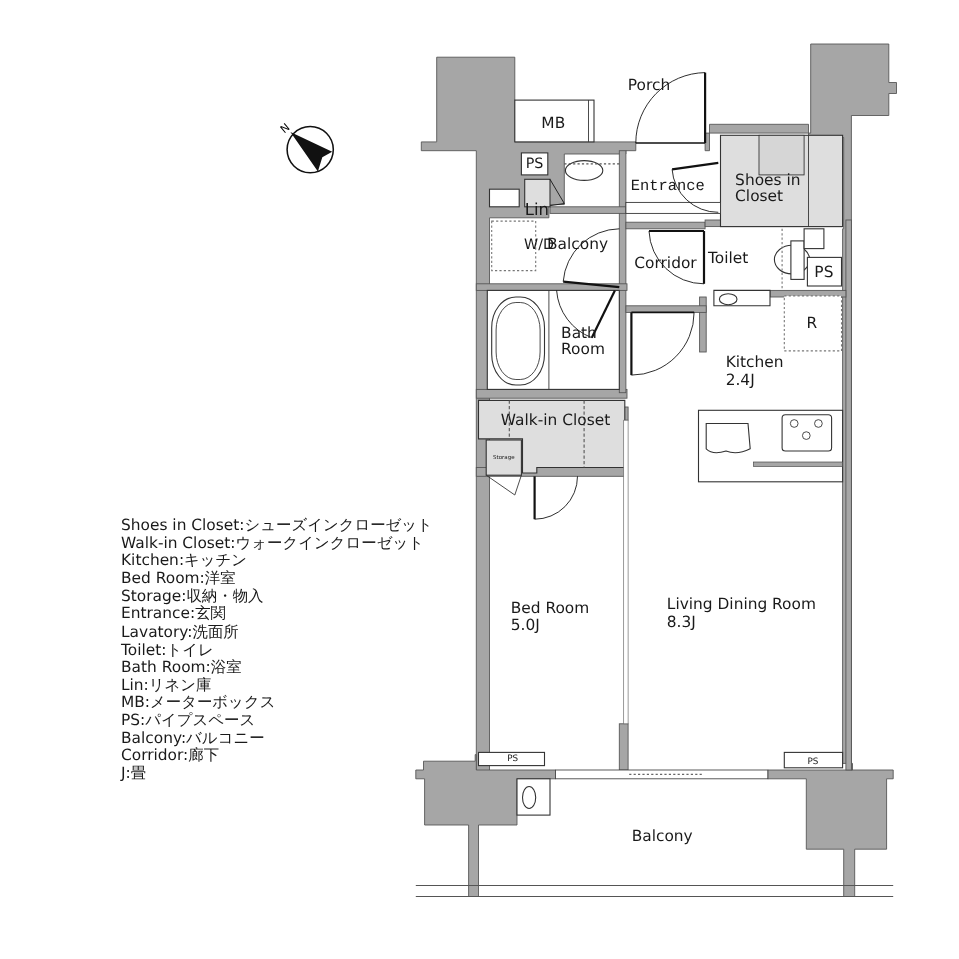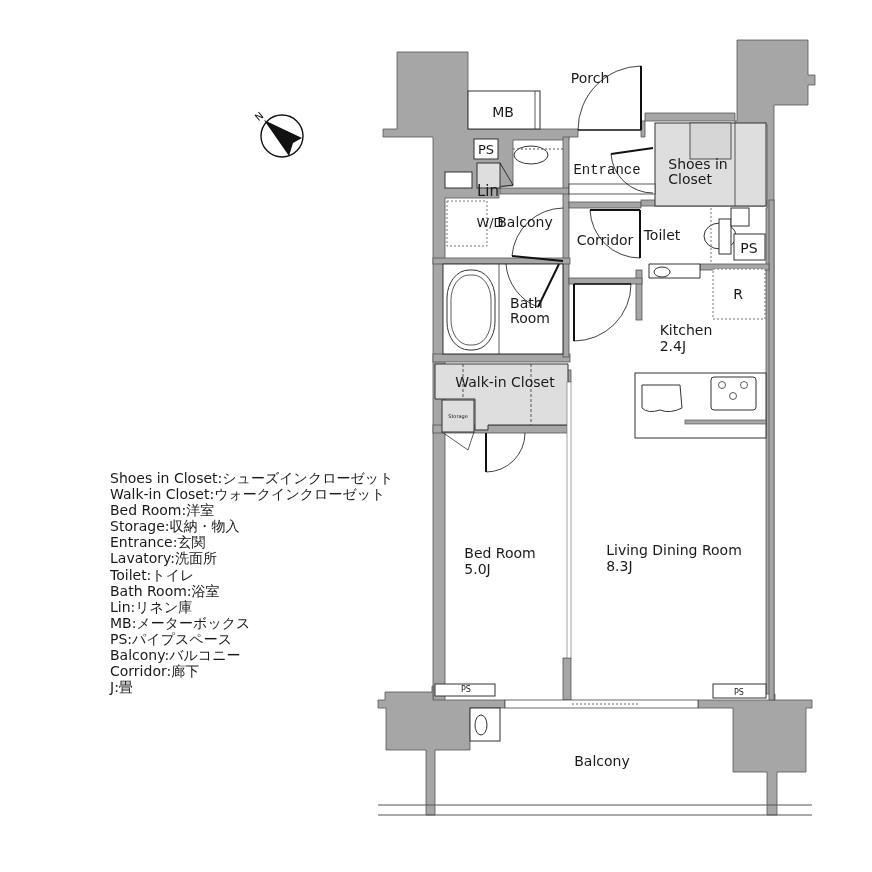--- a/index.html
+++ b/index.html
@@ -181,20 +181,21 @@
   <div>Living Dining Room</div>
   <div>8.3J</div>
 </div>
 <div class="lbl small" style="left:466px;top:689px;font-size:8px;">PS</div>
 <div class="lbl small" style="left:739px;top:692px;font-size:8px;">PS</div>
 <div class="lbl" style="left:602px;top:761px;">Balcony</div>
 
 <div class="legend">
   <div>Shoes in Closet:シューズインクローゼット</div>
   <div>Walk-in Closet:ウォークインクローゼット</div>
+  <div>Kitchen:キッチン</div>
   <div>Bed Room:洋室</div>
   <div>Storage:収納・物入</div>
   <div>Entrance:玄関</div>
   <div>Lavatory:洗面所</div>
   <div>Toilet:トイレ</div>
   <div>Bath Room:浴室</div>
   <div>Lin:リネン庫</div>
   <div>MB:メーターボックス</div>
   <div>PS:パイプスペース</div>
   <div>Balcony:バルコニー</div>

